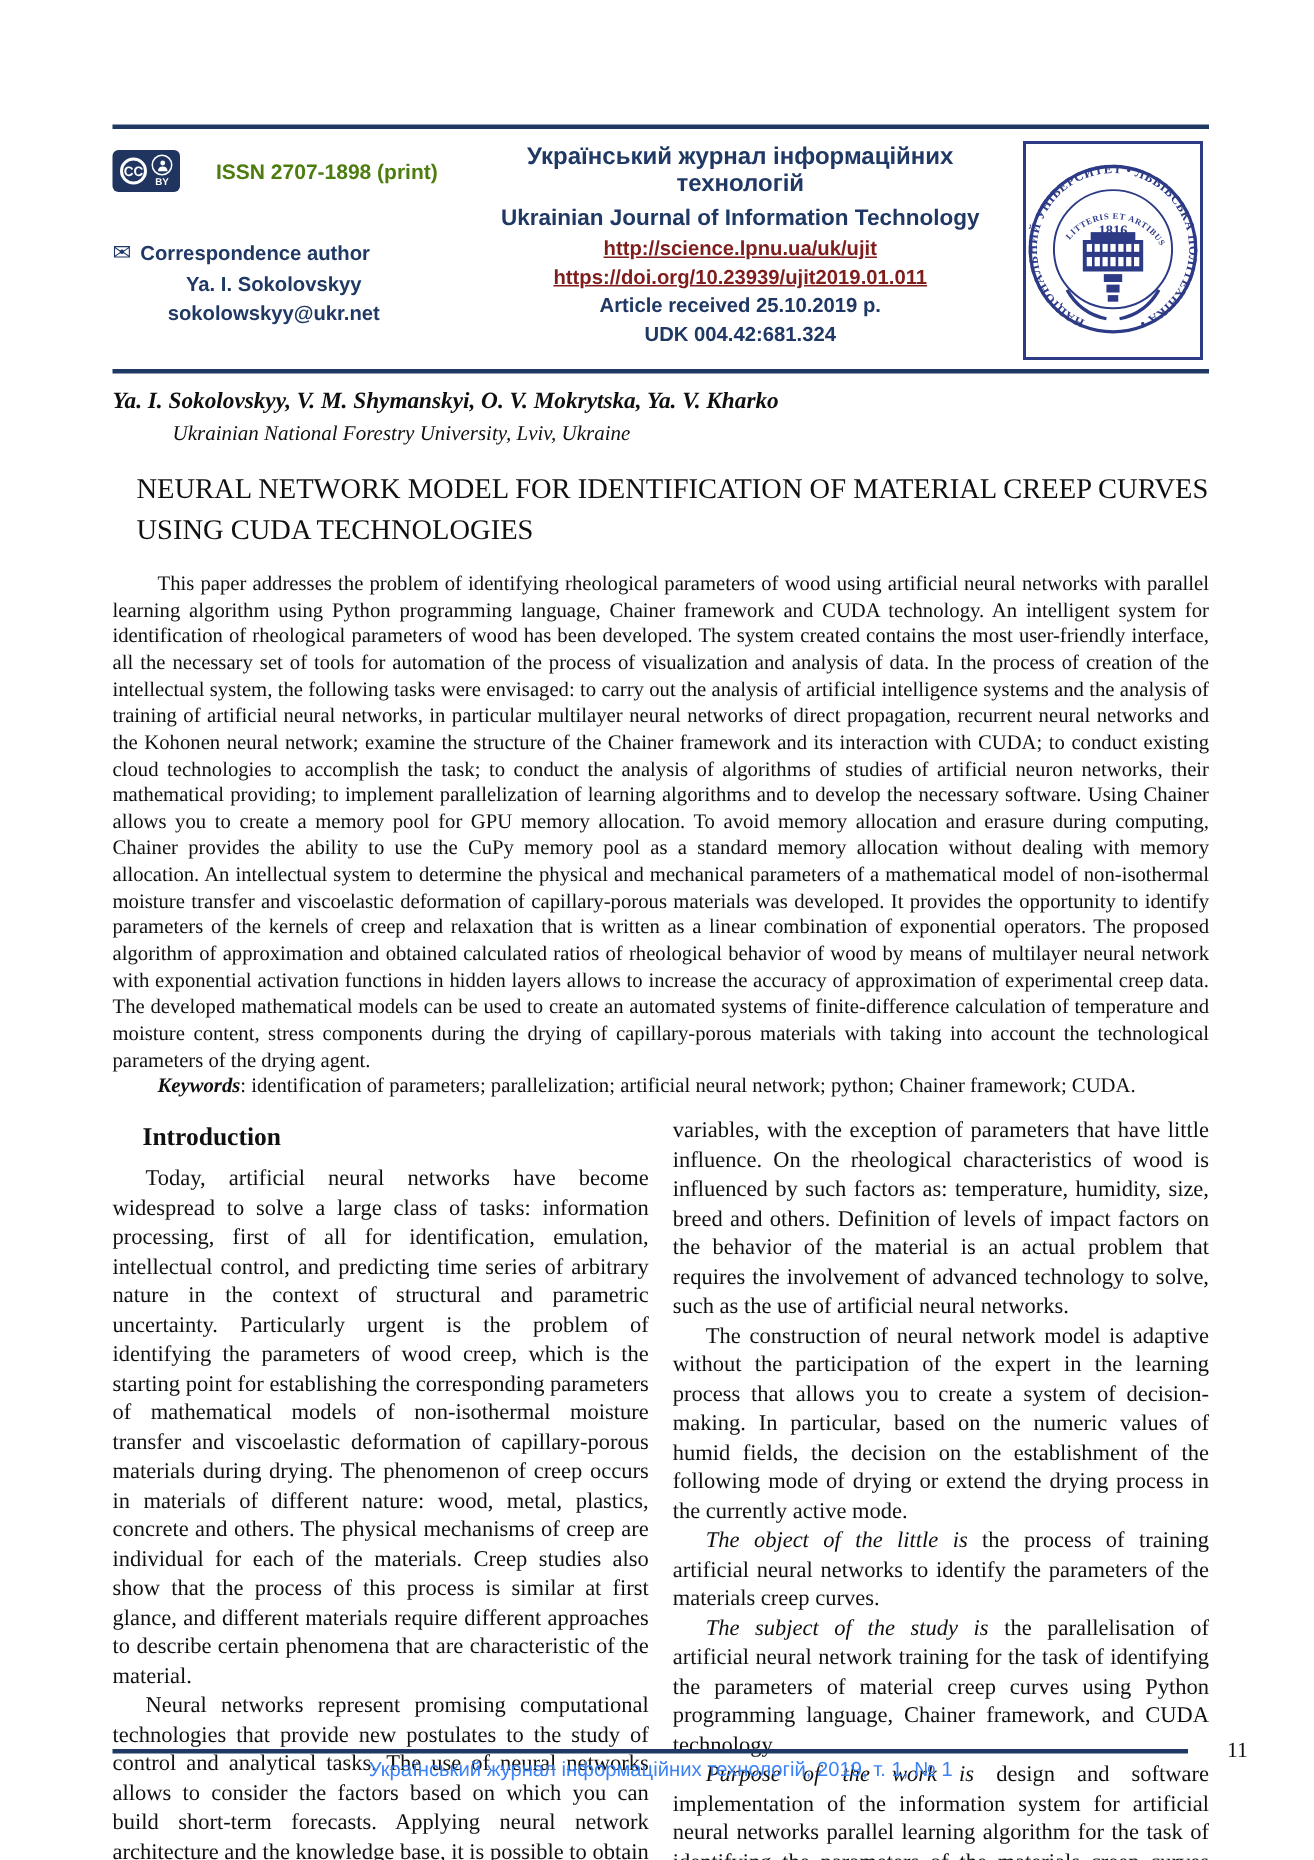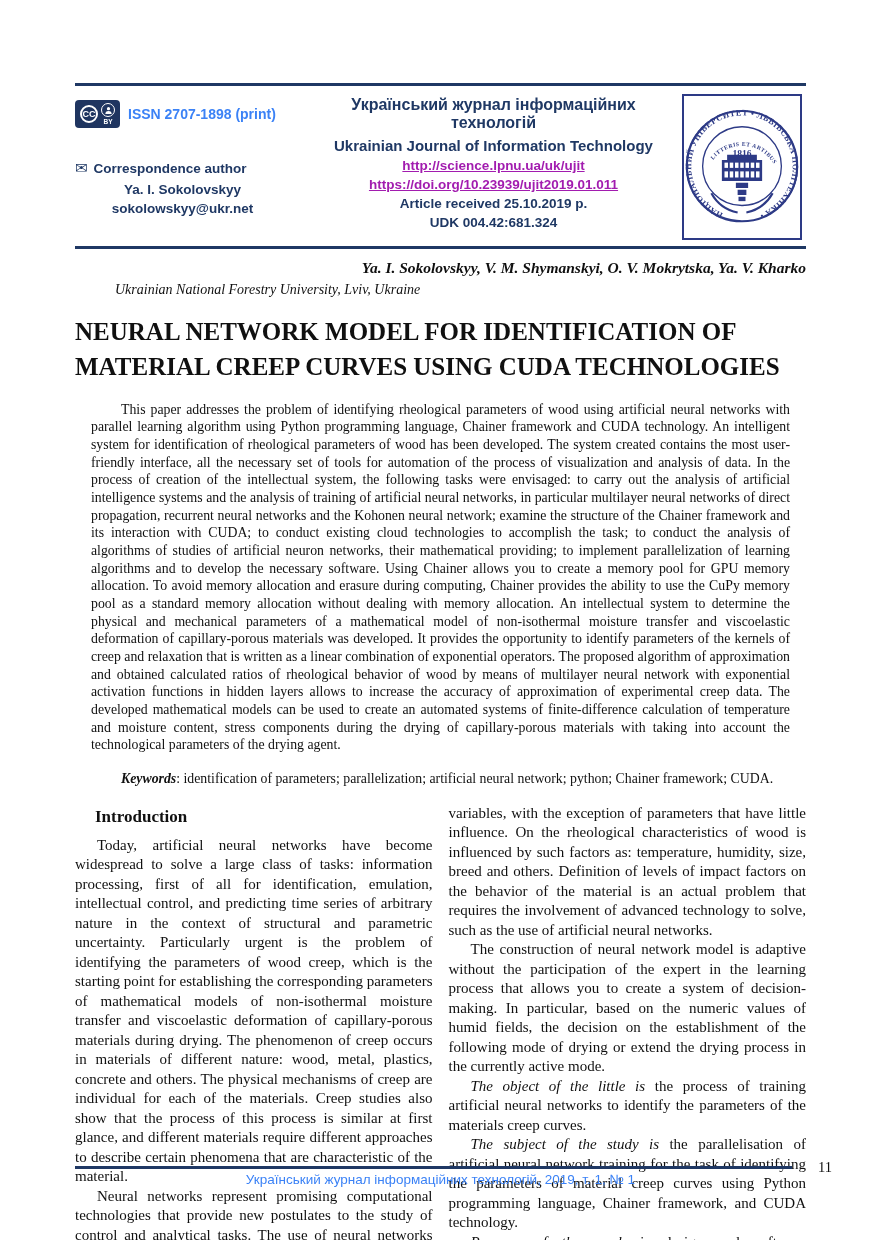--- a/index.html
+++ b/index.html
@@ -17,44 +17,44 @@
 
   .issn-row{display:flex;align-items:center;gap:8px;margin-top:6px;}
   .cc-badge{display:inline-flex;align-items:center;gap:3px;background:#1f3560;
             border-radius:4px;padding:3px 5px;height:22px;}
   .cc-circle{width:18px;height:18px;border:2px solid #fff;border-radius:50%;color:#fff;
              font:bold 9px "Liberation Sans","DejaVu Sans",sans-serif;
              display:flex;align-items:center;justify-content:center;box-sizing:border-box;}
   .cc-by{display:flex;flex-direction:column;align-items:center;line-height:1;}
   .cc-by .cc-circle{width:14px;height:14px;border-width:1.5px;}
   .cc-by-label{color:#fff;font:bold 6.5px "Liberation Sans","DejaVu Sans",sans-serif;margin-top:1px;}
-  .issn-text{color:#3b82f6;font:bold 14px "Liberation Sans","DejaVu Sans",sans-serif;}
+  .issn-text{color:#4d7c0f;font:bold 14px "Liberation Sans","DejaVu Sans",sans-serif;margin-left:16px;}
 
   .corr{margin-top:30px;width:215px;text-align:center;color:#1f3864;
         font:bold 13.5px/1.45 "Liberation Sans","DejaVu Sans",sans-serif;}
   .corr-line1{display:flex;align-items:center;justify-content:flex-start;gap:6px;}
   .envelope{font-family:"DejaVu Sans",sans-serif;font-size:15px;color:#1f3864;}
 
   .jt-uk{font-size:16px;margin-top:2px;}
   .jt-en{font-size:15px;margin-top:5px;}
-  .h-link{display:block;color:#a21caf;text-decoration:underline;font-size:13.5px;
+  .h-link{display:block;color:#7f1d1d;text-decoration:underline;font-size:13.5px;
           margin-top:4px;cursor:pointer;}
   .h-meta{font-size:13.5px;margin-top:4px;}
 
   .seal-box{border:2px solid #2d3a86;background:#fff;width:120px;height:146px;
             display:flex;align-items:center;justify-content:center;box-sizing:border-box;}
 
   
-  .authors{margin-top:10px;font-weight:bold;font-style:italic;font-size:15.5px;text-align:right;}
+  .authors{margin-top:10px;font-weight:bold;font-style:italic;font-size:15.5px;}
   .affiliation{font-style:italic;font-size:14px;margin-top:5px;margin-left:40px;}
-  .article-title{font-weight:bold;font-size:25px;line-height:1.4;margin-top:16px;}
+  .article-title{font-weight:normal;font-size:19px;line-height:1.4;margin-top:16px;margin-left:16px;}
 
   
   .abstract{margin-top:10px;font-size:13.8px;line-height:1.28;text-align:justify;}
-  .abstract p{margin:16px;text-indent:30px;}
+  .abstract p{margin:0;text-indent:30px;}
   .kw-label{font-weight:bold;font-style:italic;}
 
   
   .columns{display:flex;gap:16px;margin-top:12px;min-height:488px;align-items:flex-start;}
   .col{flex:1;font-size:15px;line-height:1.3;text-align:justify;}
   .intro-heading{font-weight:bold;font-size:17px;text-align:left;margin:2px 0 8px 20px;}
   .col p{margin:0;text-indent:22px;}
   .col p.noindent{text-indent:0;}
   .lead{font-style:italic;}
 

